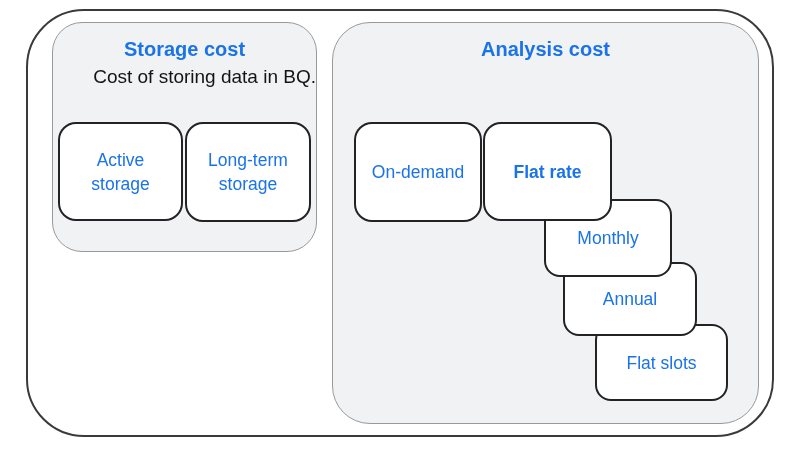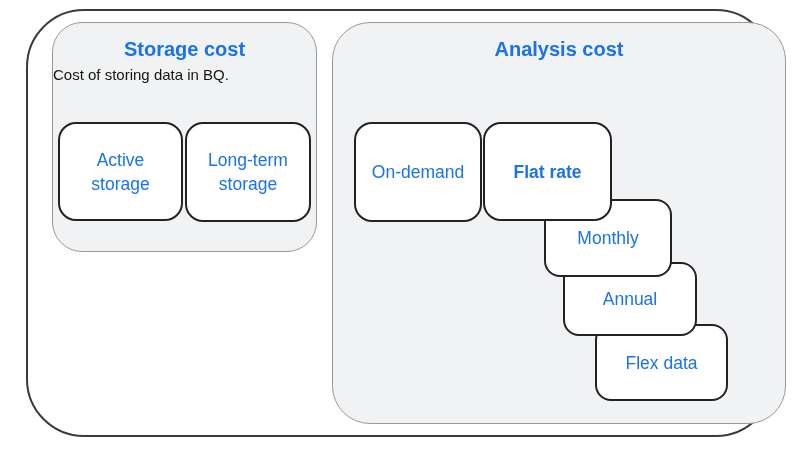--- a/index.html
+++ b/index.html
@@ -24,37 +24,37 @@
     background: #f1f2f3;
     border: 1.5px solid #97999c;
     border-radius: 38px;
   }
   .panel-storage {
     left: 24px; top: 11px;
     width: 263px; height: 228px; border-radius: 30px;
   }
   .panel-analysis {
     left: 304px; top: 11px;
-    width: 425px; height: 400px; padding-left: 27px;
+    width: 425px; height: 400px;
   }
   .panel-title {
     position: absolute;
     top: 15px; left: 0;
     width: 100%;
     text-align: center;
     font-size: 20px;
     font-weight: bold;
     color: #1a73e8;
   }
   .panel-sub {
     position: absolute;
     top: 43px; left: 0;
     width: 100%;
-    text-align: left;
-    font-size: 15px;
+    text-align: right;
+    font-size: 19px;
     color: #141414;
   }
   .node {
     position: absolute;
     background: #ffffff;
     border: 2px solid #232325;
     border-radius: 18px;
     display: flex;
     align-items: center;
     justify-content: center;
@@ -88,21 +88,21 @@
       </div>
       <div class="node node-active wrap-label">
         <span class="lbl">Active storage</span>
       </div>
     </div>
 
     <div class="panel panel-analysis">
       <div class="panel-title">Analysis cost</div>
 
       <div class="node node-flexslots">
-        <span class="lbl">Flex data</span>
+        <span class="lbl">Flat slots</span>
       </div>
       <div class="node node-annual">
         <span class="lbl">Annual</span>
       </div>
       <div class="node node-monthly">
         <span class="lbl">Monthly</span>
       </div>
       <div class="node node-flatrate">
         <span class="lbl">Flat rate</span>
       </div>

